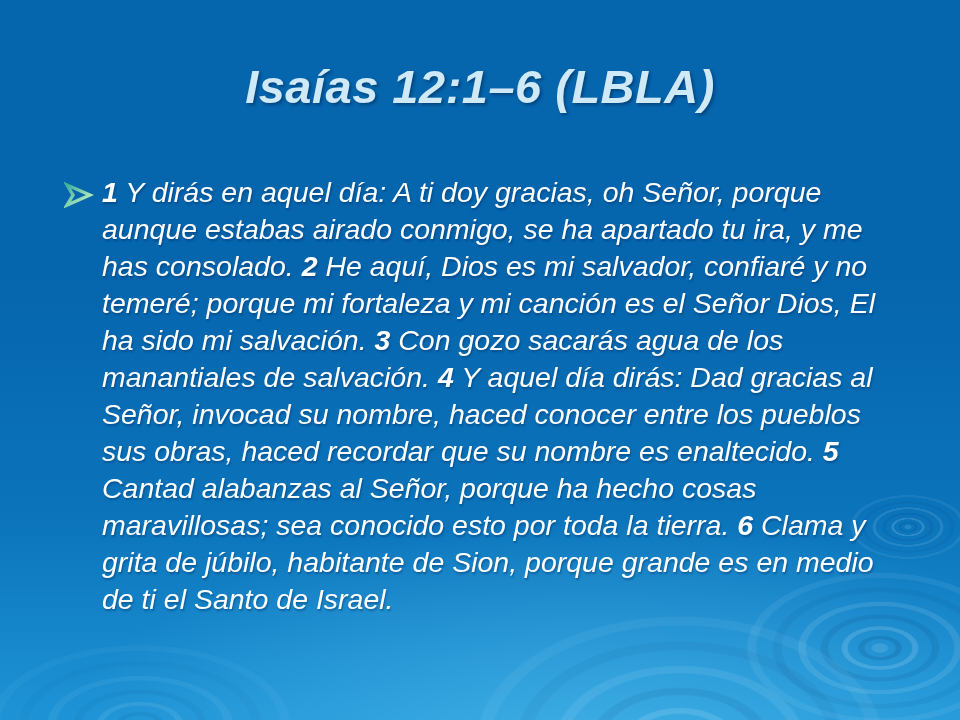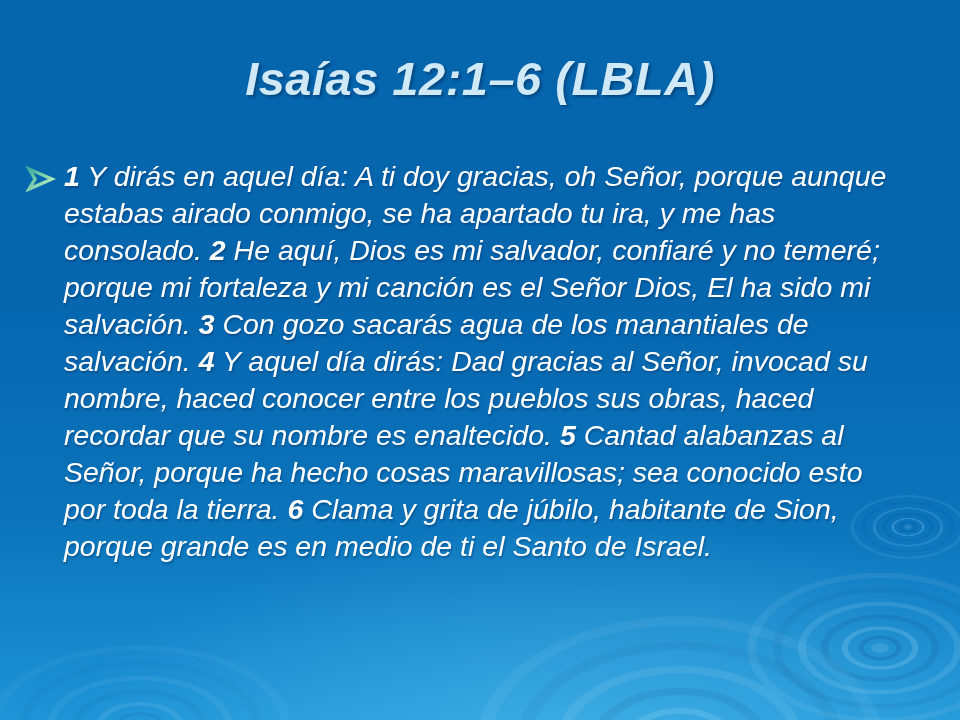--- a/index.html
+++ b/index.html
@@ -43,39 +43,39 @@
       rgba(205,238,252,0) 89% 100%);
   }
   .ripple-small  { left: 843px; top: 491px; width: 130px; height: 72px; }
   .ripple-medium { left: 730px; top: 563px; width: 300px; height: 170px; }
   .ripple-large  { left: 450px; top: 600px; width: 460px; height: 290px; opacity: .85; }
   .ripple-left   { left: -30px; top: 635px; width: 340px; height: 180px; opacity: .55; }
 
   
   .title {
     position: relative;
-    margin: 0;
+    margin: 8px;
     padding: 52px 40px 0 40px;
     text-align: center;
     font-size: 47px;
     line-height: 1.15;
     font-weight: bold;
     font-style: italic;
     color: var(--title-color, #cfe9f7);
     text-shadow: 2px 2px 3px rgba(0,45,90,0.55);
     letter-spacing: 0.5px;
   }
 
   
   .bullet-row {
     position: relative;
     display: flex;
     align-items: flex-start;
     gap: 8px;
-    padding: 52px 72px 0 26px;
+    padding: 52px 72px 0 64px;
   }
   .bullet-icon {
     flex: 0 0 auto;
     width: 30px; height: 28px;
     margin-top: 7px;
   }
   .verse-paragraph {
     margin: 0;
     font-size: 28.5px;
     line-height: 37px;

